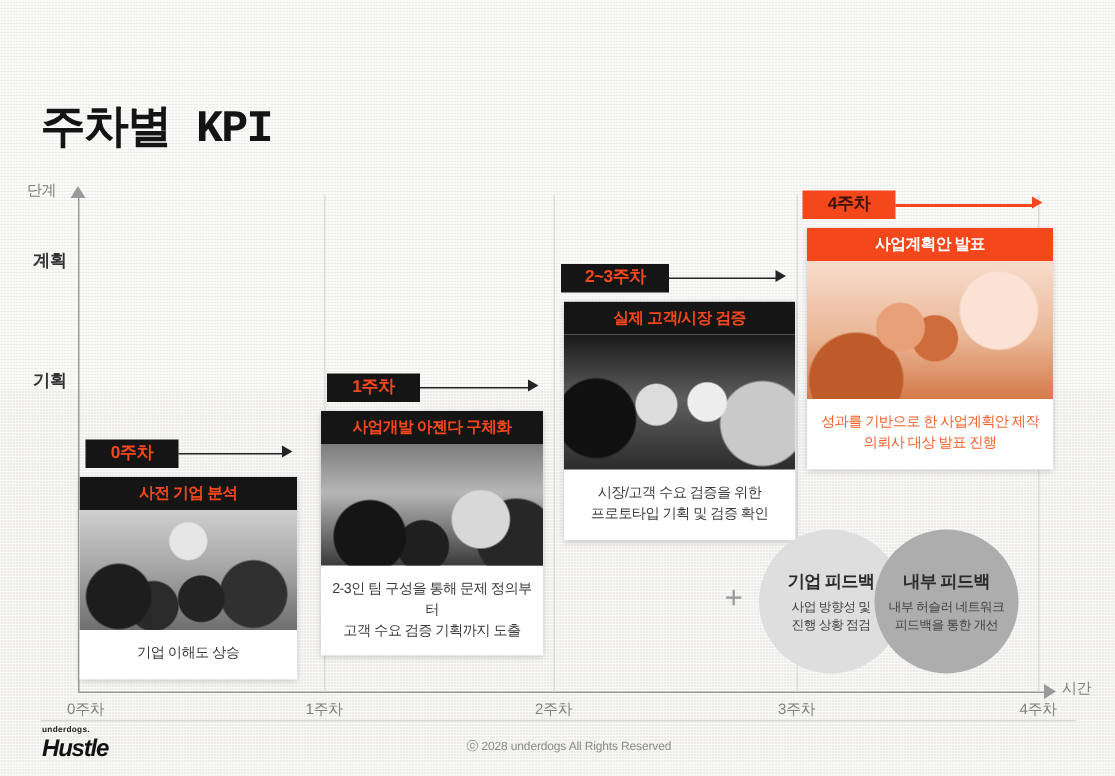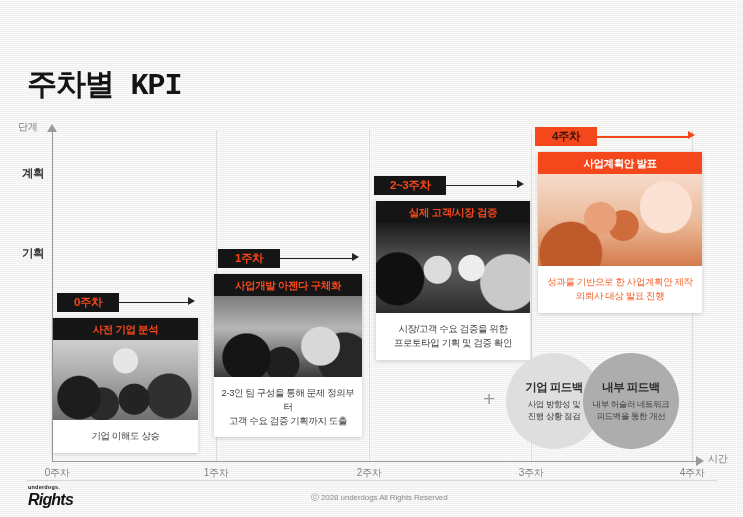--- a/index.html
+++ b/index.html
@@ -410,17 +410,17 @@
     <div class="c-title">내부 피드백</div>
     <div class="c-sub">
       <span>내부 허슬러 네트워크</span>
       <span>피드백을 통한 개선</span>
     </div>
   </div>
 
   <div class="footer-rule"></div>
   <div class="logo">
     <div class="logo-top">underdogs.</div>
-    <div class="logo-main">Rights</div>
+    <div class="logo-main">Hustle</div>
   </div>
   <div class="copyright">ⓒ 2028 underdogs All Rights Reserved</div>
 
 </div>
 
 </body></html>

